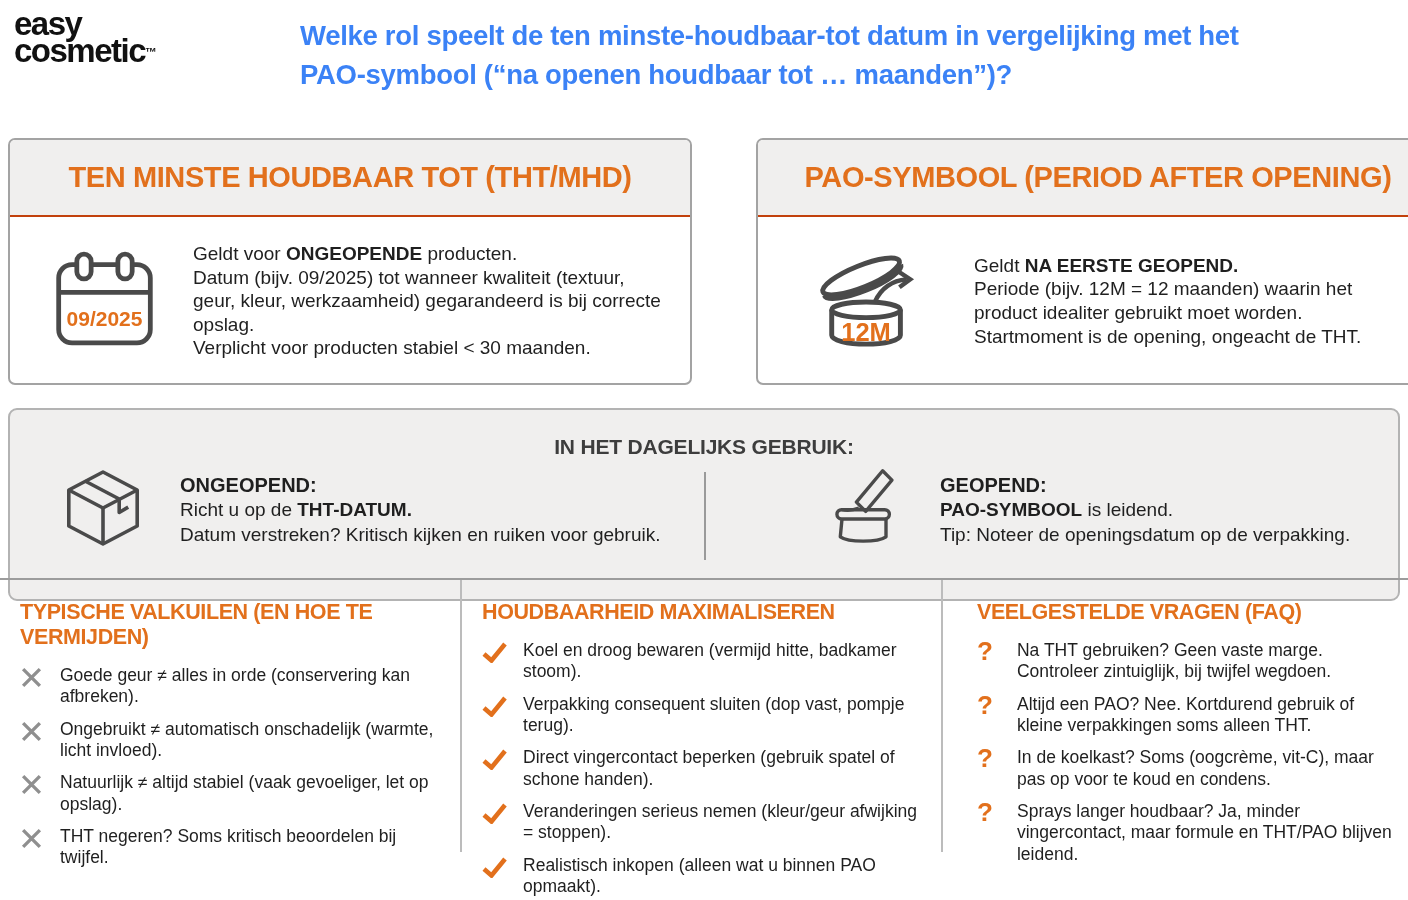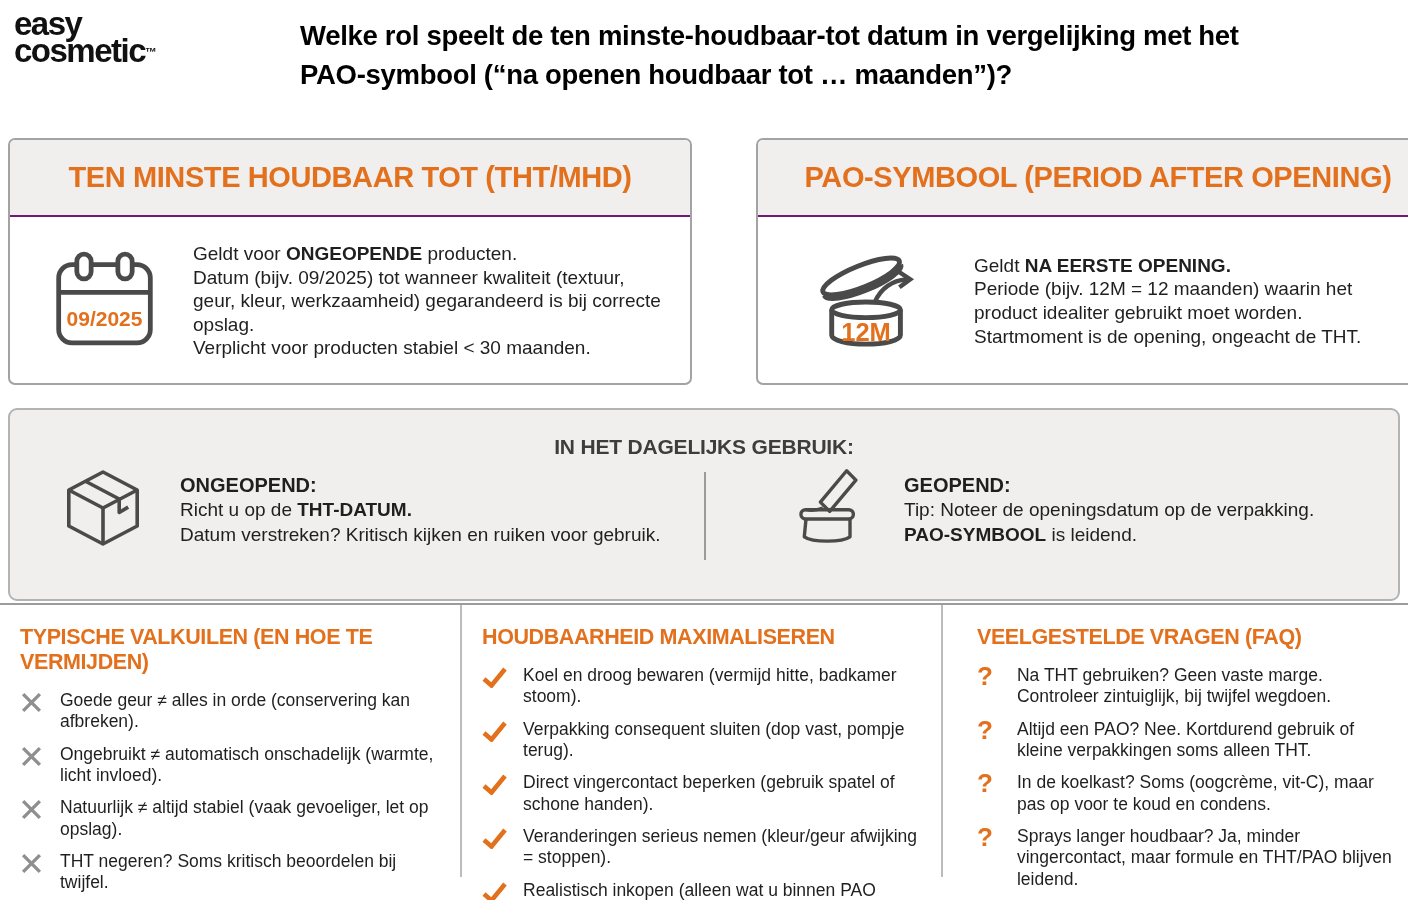--- a/index.html
+++ b/index.html
@@ -7,43 +7,43 @@
   body { font-family:"Liberation Sans", sans-serif; color:#1f1f1f; }
   .page { position:relative; width:1408px; height:900px; background:#fff; overflow:hidden; }
 
   
   .logo { position:absolute; left:14px; top:10px; line-height:0.82; letter-spacing:-1.5px; font-weight:bold; color:#111; }
   .logo .l1 { font-size:33px; display:block; }
   .logo .l2 { font-size:33px; display:block; }
   .logo .tm { font-size:12px; letter-spacing:0; vertical-align:6px; font-weight:bold; }
 
   
-  .title { position:absolute; left:300px; top:16px; width:1000px; font-size:27.5px; font-weight:bold; line-height:1.42; letter-spacing:-0.3px; color:#000000; }
+  .title { position:absolute; left:300px; top:16px; width:1000px; font-size:27.5px; font-weight:bold; line-height:1.42; letter-spacing:-0.3px; color:#3b82f6; }
 
   
   .card { position:absolute; top:138px; height:247px; width:684px; border:2px solid #a3a3a3; border-radius:7px; background:#fff; }
   .card.tht { left:8px; }
   .card.pao { left:756px; }
-  .card-header { height:77px; display:flex; align-items:center; justify-content:center; background:#f0efee; border-bottom:2px solid #701a75; border-radius:5px 5px 0 0; color:#e2701c; font-size:29px; font-weight:bold; letter-spacing:-0.4px; }
+  .card-header { height:77px; display:flex; align-items:center; justify-content:center; background:#f0efee; border-bottom:2px solid #c2410c; border-radius:5px 5px 0 0; color:#e2701c; font-size:29px; font-weight:bold; letter-spacing:-0.4px; }
   .card-body { display:flex; align-items:center; gap:36px; padding:18px 26px 18px 42px; height:168px; }
   .card-text { font-size:19px; line-height:1.24; }
   .card-text b { font-weight:bold; }
 
   
   .daily { position:absolute; left:8px; top:408px; width:1392px; height:193px; background:#f0efee; border:2px solid #b3b3b3; border-radius:9px; }
   .daily-title { text-align:center; padding-top:25px; font-size:21px; font-weight:bold; color:#3d3d3d; letter-spacing:-0.2px; }
   .daily-row { display:flex; margin-top:4px; }
   .daily-half { width:50%; display:flex; align-items:center; gap:32px; padding-left:48px; }
-  .daily-half.right { padding-left:80px; }
+  .daily-half.right { padding-left:116px; }
   .daily-text { font-size:19px; line-height:1.28; }
   .daily-text .hd { font-weight:bold; font-size:20px; }
   .daily-divider { position:absolute; left:50%; top:62px; height:88px; width:2px; background:#9a9a9a; }
 
   
-  .bottom { position:absolute; left:0; top:603px; width:1408px; height:274px; border-top:2px solid #9c9c9c; display:flex; }
+  .bottom { position:absolute; left:0; top:578px; width:1408px; height:274px; border-top:2px solid #9c9c9c; display:flex; }
   .bcol { padding:20px 14px 0 20px; }
   .bcol.c1 { width:463px; border-right:2px solid #bcbcbc; }
   .bcol.c2 { width:482px; border-right:2px solid #bcbcbc; }
   .bcol.c3 { width:466px; padding-left:34px; padding-right:8px; }
   .col-header { color:#e2701c; font-weight:bold; font-size:21.5px; letter-spacing:-0.4px; margin-bottom:15px; }
   .item { display:flex; gap:16px; margin-bottom:11px; font-size:17.5px; line-height:1.22; }
   .item .bullet { flex:0 0 24px; padding-top:1px; }
   .qmark { color:#e2701c; font-weight:bold; font-size:26px; line-height:0.8; display:inline-block; }
 
   svg text { font-family:"Liberation Sans", sans-serif; }
@@ -92,21 +92,21 @@
             </g>
             <path d="M32,64 v26 a35,9 0 0 0 70,0 v-26" fill="#ffffff"></path>
             <ellipse cx="67" cy="64" rx="35" ry="8" fill="#ffffff"></ellipse>
             <path d="M76,56 C82,42 94,34 108,33" stroke-width="4.5"></path>
             <path d="M100,25 L112,33 L101,41" stroke-width="4.5" stroke-linejoin="miter"></path>
           </g>
           <text x="67" y="96" text-anchor="middle" font-size="26" font-weight="bold" fill="#e2701c">12M</text>
         </svg>
       </span>
       <div class="card-text">
-        <div><span>Geldt </span><b>NA EERSTE OPENING.</b><span></span></div>
+        <div><span>Geldt </span><b>NA EERSTE GEOPEND.</b><span></span></div>
         <div>Periode (bijv. 12M = 12 maanden) waarin het product idealiter gebruikt moet worden.</div>
         <div>Startmoment is de opening, ongeacht de THT.</div>
       </div>
     </div>
   </div>
 
   <div class="daily">
     <div class="daily-title">IN HET DAGELIJKS GEBRUIK:</div>
     <div class="daily-divider"></div>
     <div class="daily-row">
@@ -134,22 +134,22 @@
             <g fill="none" stroke="#4a4a4a" stroke-width="4" stroke-linejoin="round">
               <path d="M74,6 l11,11 -31,37 -11,-11 z"></path>
               <path d="M46,50 q-10,4 -20,2"></path>
               <rect x="20" y="52" width="62" height="11" rx="5.5"></rect>
               <path d="M26,63 L24,84 a29,8 0 0 0 54,0 L78,63"></path>
             </g>
           </svg>
         </span>
         <div class="daily-text">
           <div class="hd">GEOPEND:</div>
+          <div><b>PAO-SYMBOOL</b><span> is leidend.</span></div>
           <div>Tip: Noteer de openingsdatum op de verpakking.</div>
-          <div><b>PAO-SYMBOOL</b><span> is leidend.</span></div>
         </div>
       </div>
     </div>
   </div>
 
   <div class="bottom">
 
     <div class="bcol c1">
       <div class="col-header">TYPISCHE VALKUILEN (EN HOE TE VERMIJDEN)</div>
       <div class="item">

